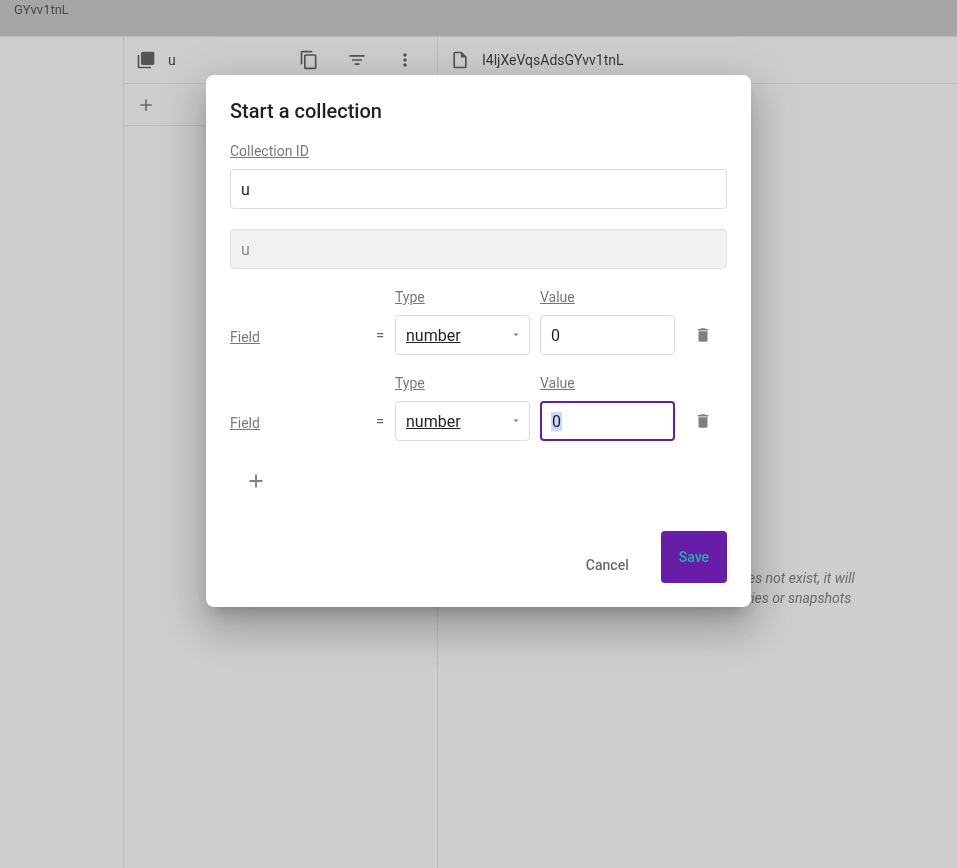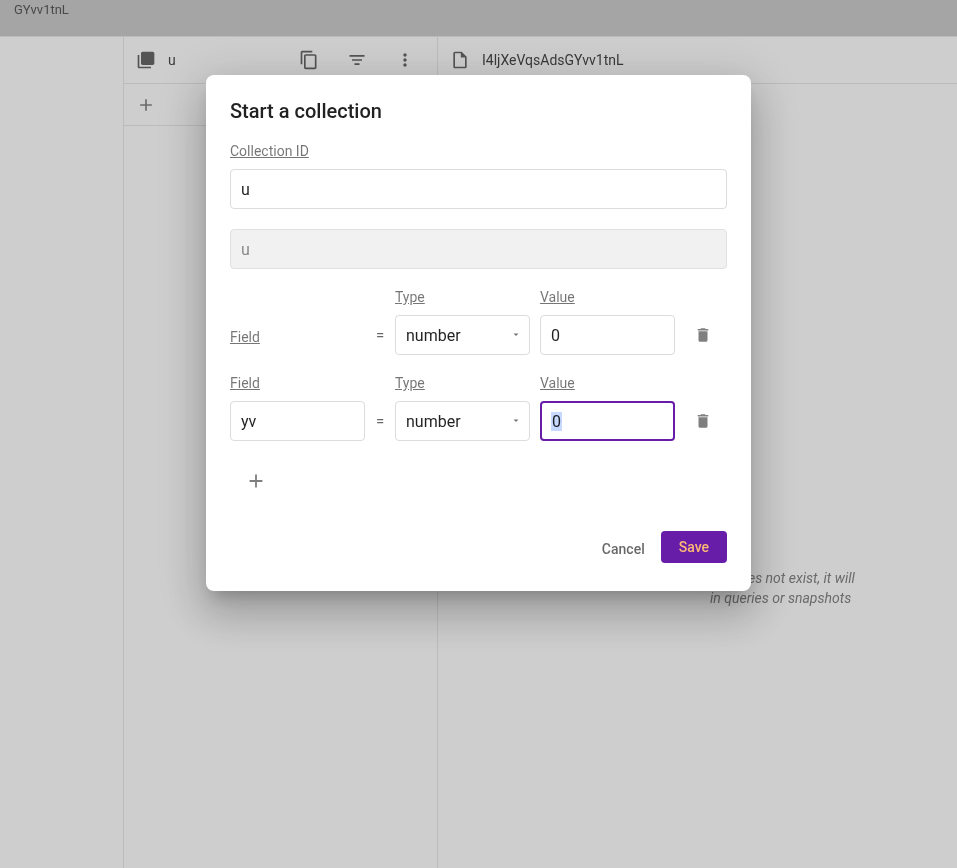--- a/index.html
+++ b/index.html
@@ -171,20 +171,21 @@
       font-size: 15px;
       width: 10px;
       justify-content: center;
     }
     .select-wrap {
       position: relative;
       width: 100%;
     }
     .select-wrap .txt-input {
       padding-right: 38px;
+      text-decoration: underline;
     }
     .select-caret {
       position: absolute;
       right: 8px;
       top: 50%;
       transform: translateY(-50%);
       pointer-events: none;
     }
     .select-caret svg {
       width: 12px;
@@ -216,41 +217,41 @@
       cursor: pointer;
     }
     .add-field svg {
       width: 22px;
       height: 22px;
       fill: rgba(0,0,0,0.5);
     }
     .actions {
       display: flex;
       justify-content: flex-end;
-      gap: 0;
-      align-items: flex-start;
+      gap: 16px;
+      align-items: flex-end;
     }
     .btn-flat {
       padding: 0 16px;
       height: 36px;
       background: transparent;
       border: none;
       color: rgba(0,0,0,0.6);
       font-size: 14px;
       font-weight: 500;
       cursor: pointer;
       border-radius: 4px;
       font-family: inherit;
     }
     .btn-primary {
       padding: 0 18px;
-      height: 32px;
+      height: 52px;
       background: #681da8;
       border: none;
-      color: #fdba74;
+      color: #14b8a6;
       font-size: 14px;
       font-weight: 500;
       cursor: pointer;
       border-radius: 4px;
       font-family: inherit;
     }
     .bg-hint {
       position: absolute;
       top: 568px;
       left: 710px;
@@ -359,21 +360,20 @@
       <div class="trash-btn">
         <svg viewBox="0 0 24 24">
             <path d="M6 19c0 1.1.9 2 2 2h8c1.1 0 2-.9 2-2V7H6v12zM19 4h-3.5l-1-1h-5l-1 1H5v2h14V4z"></path>
           </svg>
       </div>
     </div>
 
     <div class="field-row">
       <div class="field-col col-field">
         <label class="lbl">Field</label>
-        <input class="txt-input" value="yv" style="">
       </div>
       <div class="eq">=</div>
       <div class="field-col col-type">
         <label class="lbl">Type</label>
         <div class="select-wrap">
           <input class="txt-input" readonly="" value="number" style="">
           <span class="select-caret"><svg viewBox="0 0 24 24">
                 <path d="M7 10l5 5 5-5z"></path>
               </svg></span>
         </div>

